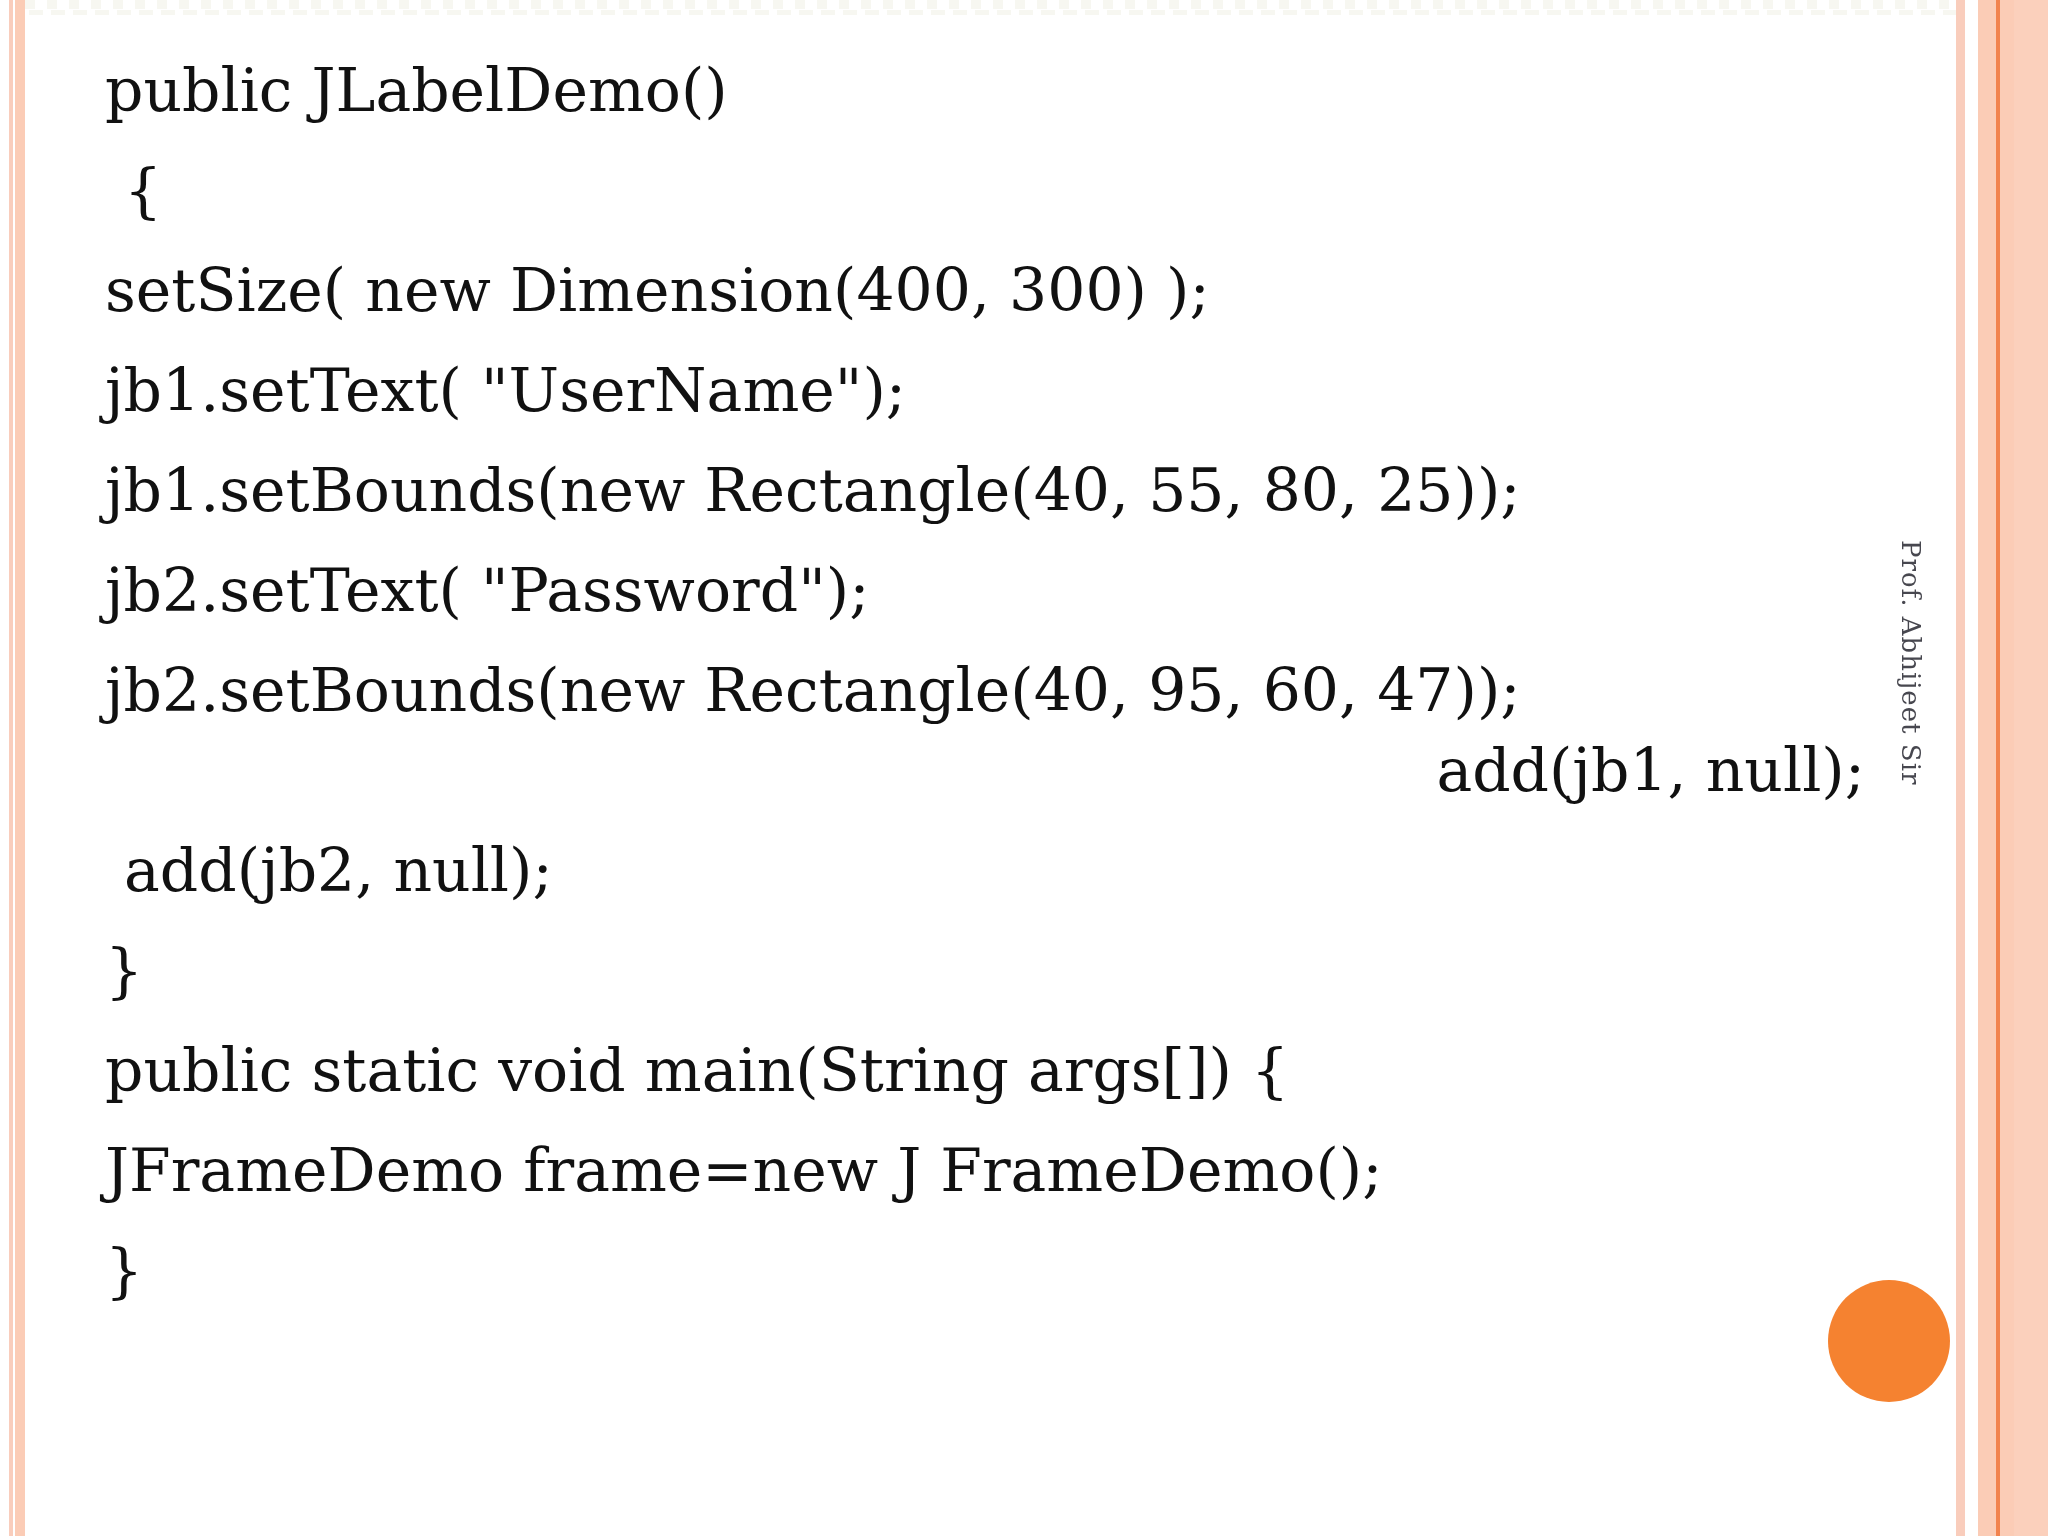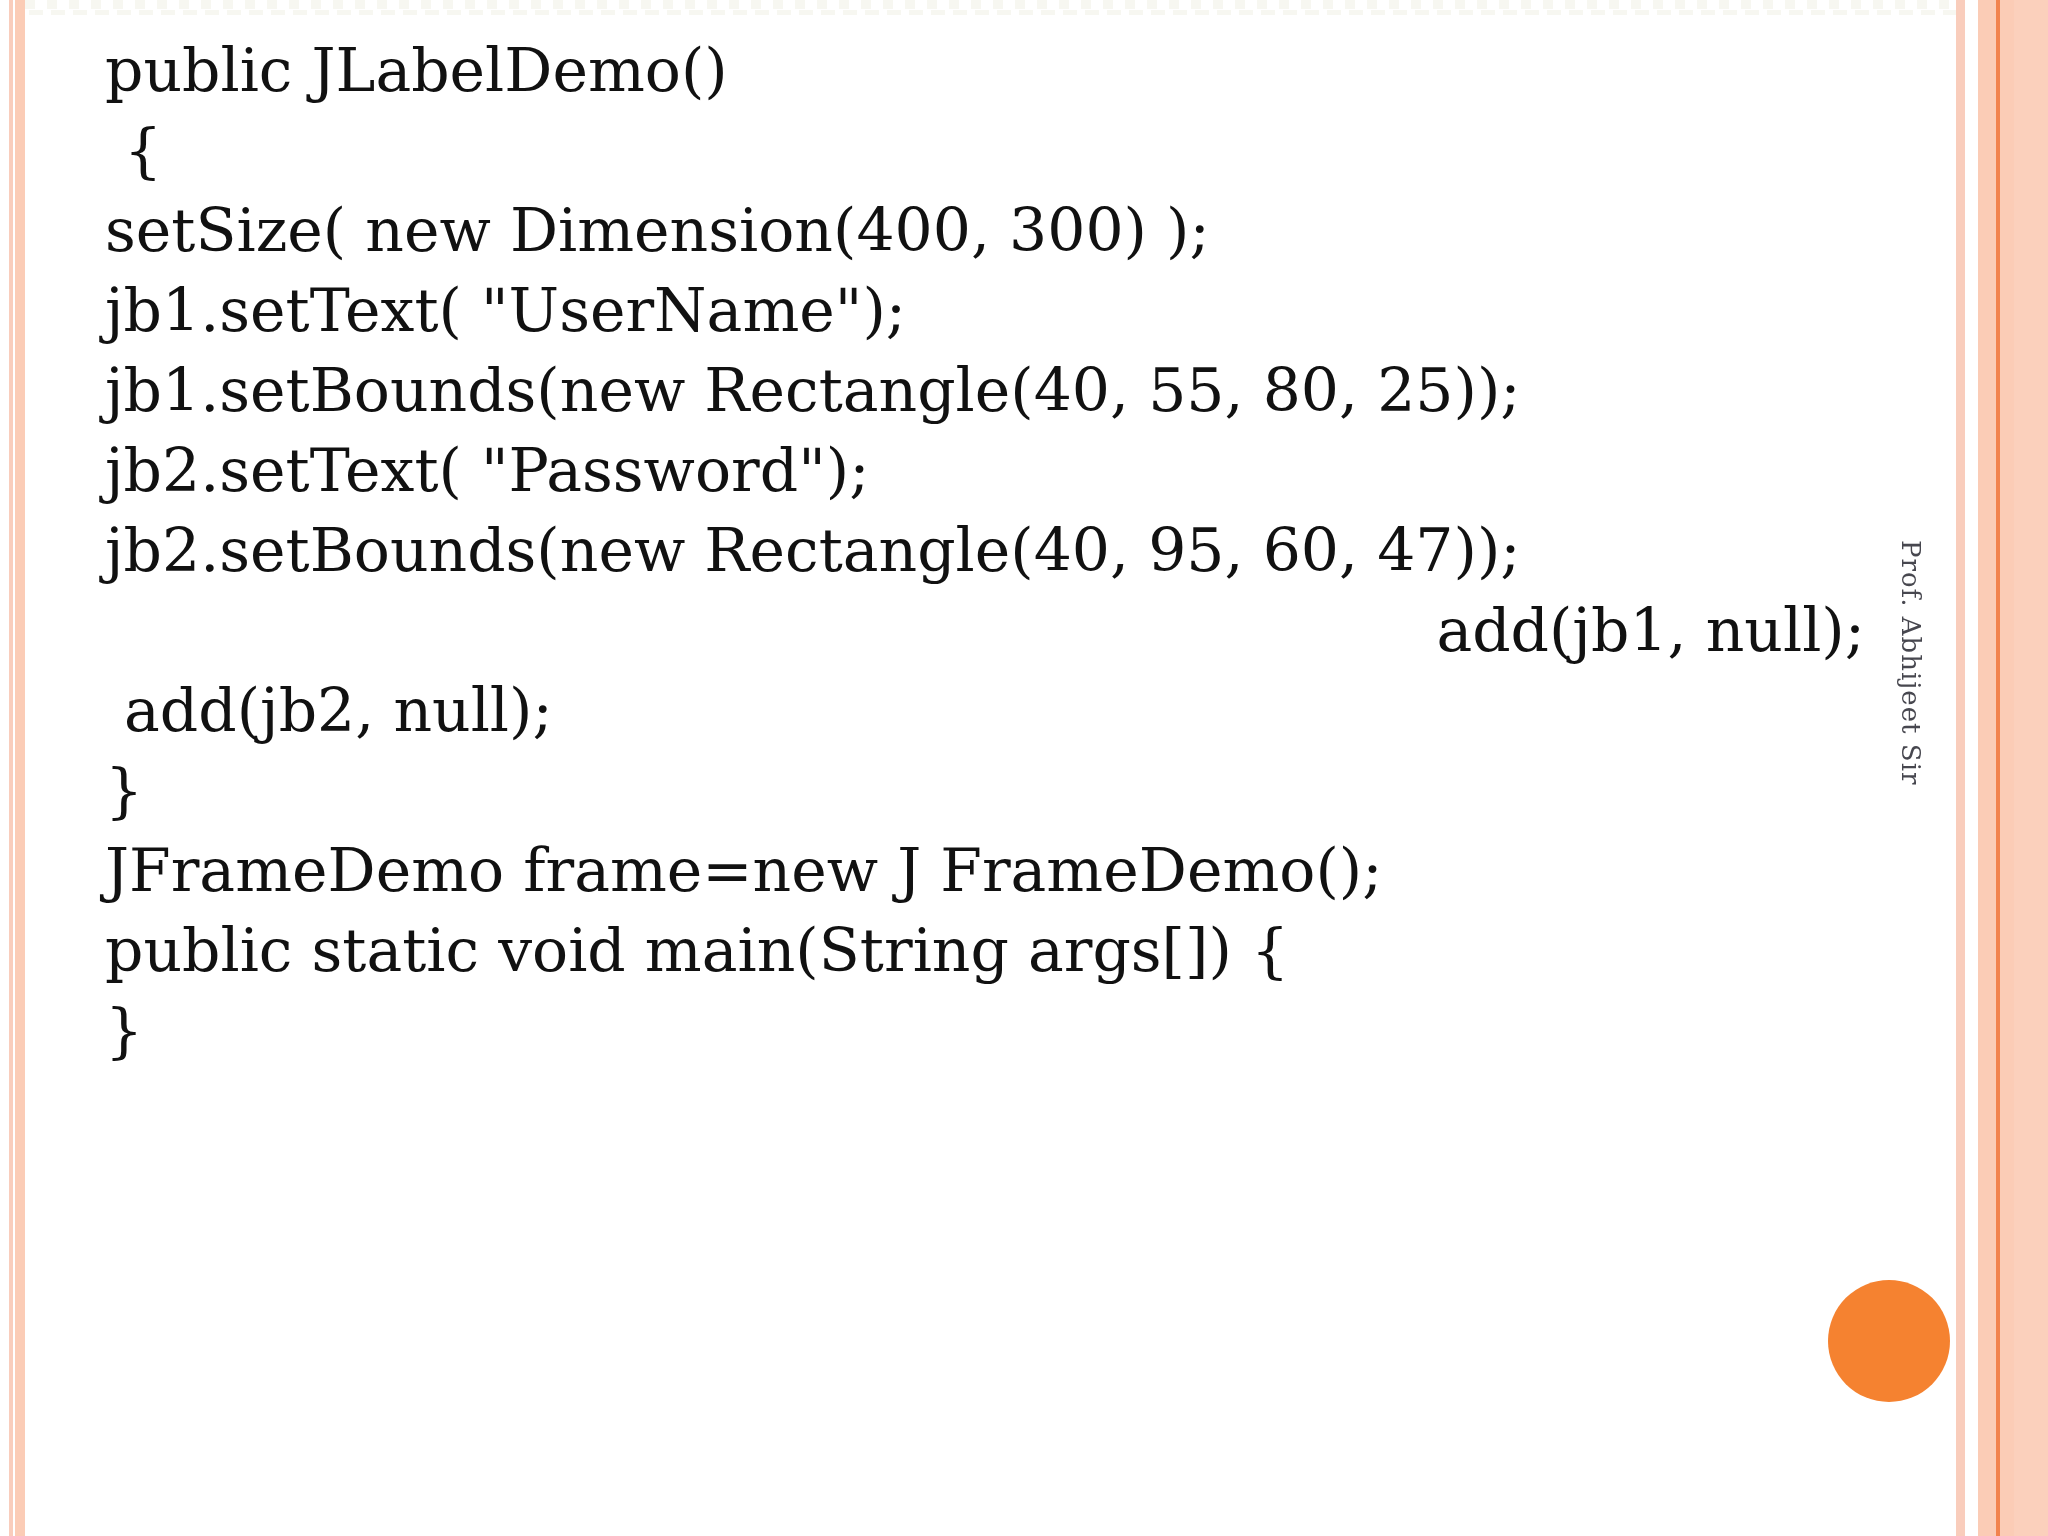--- a/index.html
+++ b/index.html
@@ -45,20 +45,21 @@
     position: absolute;
     left: 105px; top: 30px;
     width: 1760px;
     color: var(--code-color, #111111);
   }
   .code .line {
     font-size: 60px;
     line-height: 80px;
     height: 80px;
     white-space: pre;
+    margin-top: 20px;
   }
   .code .line.wrap { margin-top: 0; text-align: right; }
 
   
   .credit {
     position: absolute;
     left: 1896px; top: 540px;
     height: 300px;
     writing-mode: vertical-rl;
     font-size: 26px;
@@ -96,22 +97,22 @@
     <div class="line">public JLabelDemo()</div>
     <div class="line"> {</div>
     <div class="line">setSize( new Dimension(400, 300) );</div>
     <div class="line">jb1.setText( "UserName");</div>
     <div class="line">jb1.setBounds(new Rectangle(40, 55, 80, 25));</div>
     <div class="line">jb2.setText( "Password");</div>
     <div class="line">jb2.setBounds(new Rectangle(40, 95, 60, 47));</div>
     <div class="line wrap">add(jb1, null);</div>
     <div class="line"> add(jb2, null);</div>
     <div class="line">}</div>
+    <div class="line">public static void main(String args[]) {</div>
     <div class="line">JFrameDemo frame=new J FrameDemo();</div>
-    <div class="line">public static void main(String args[]) {</div>
     <div class="line">}</div>
   </div>
 
   <div class="credit">Prof. Abhijeet Sir</div>
 
   <div class="circle"></div>
 
 </div>
 
 </body></html>

